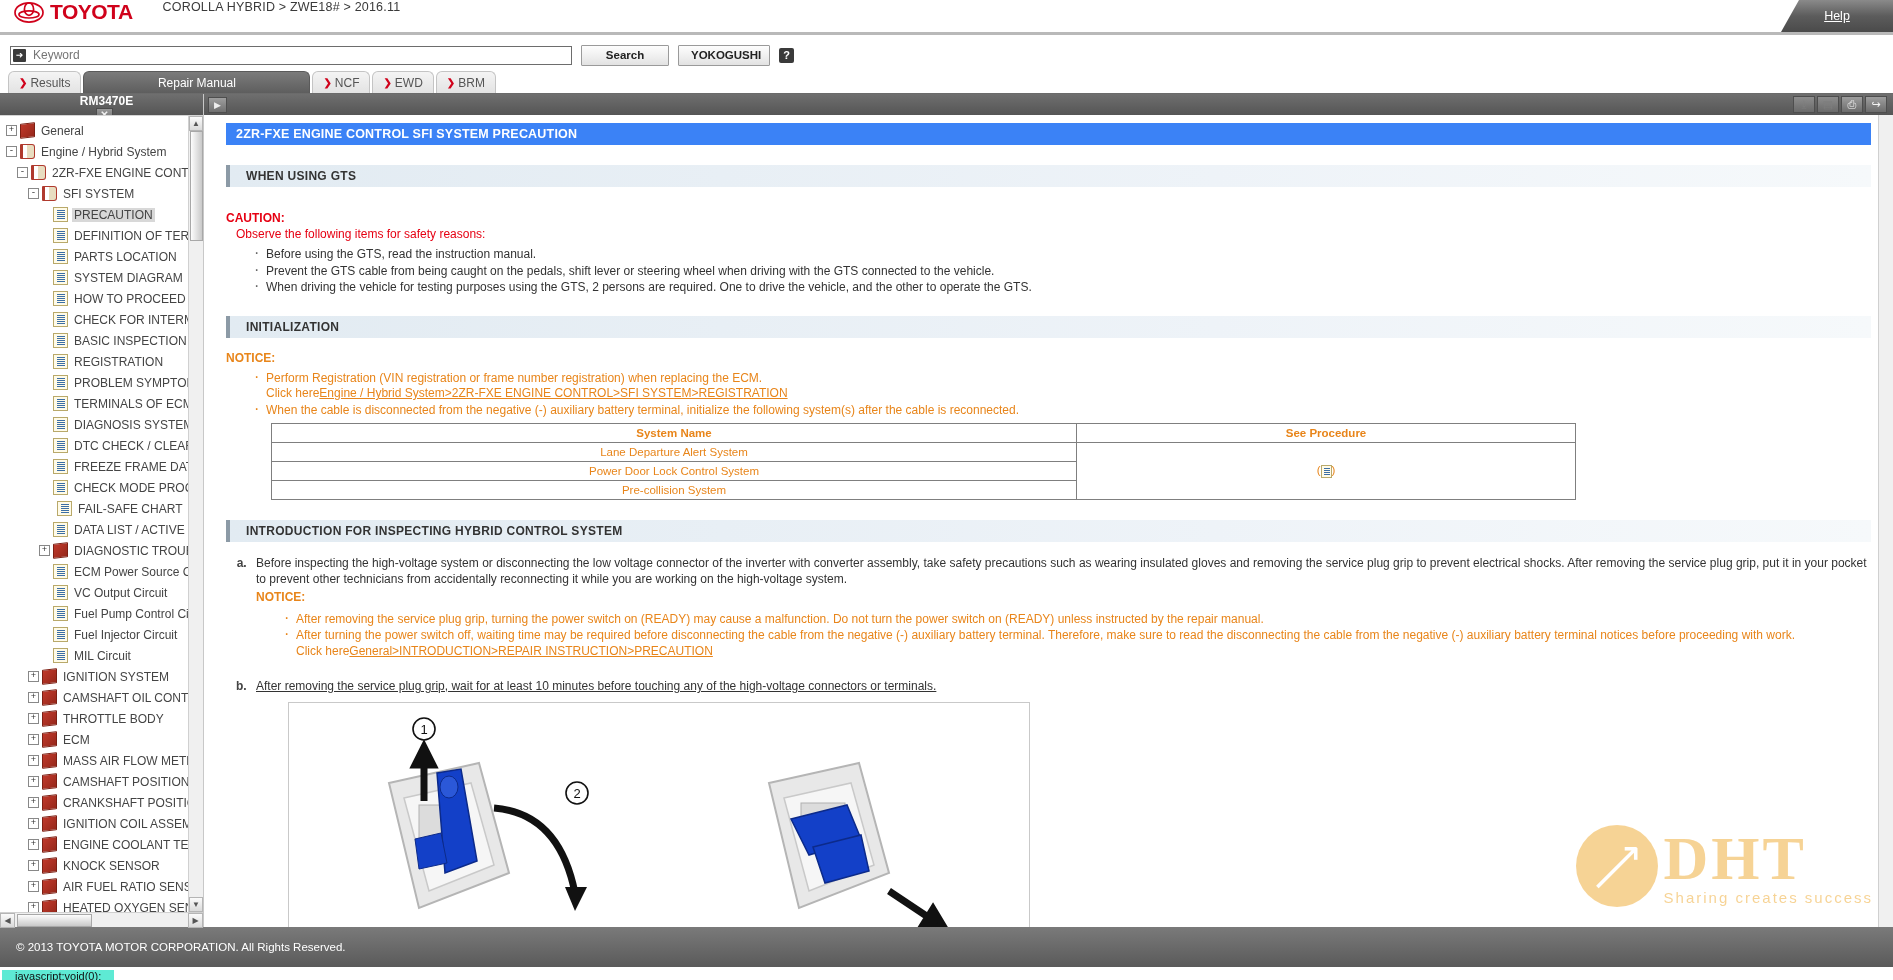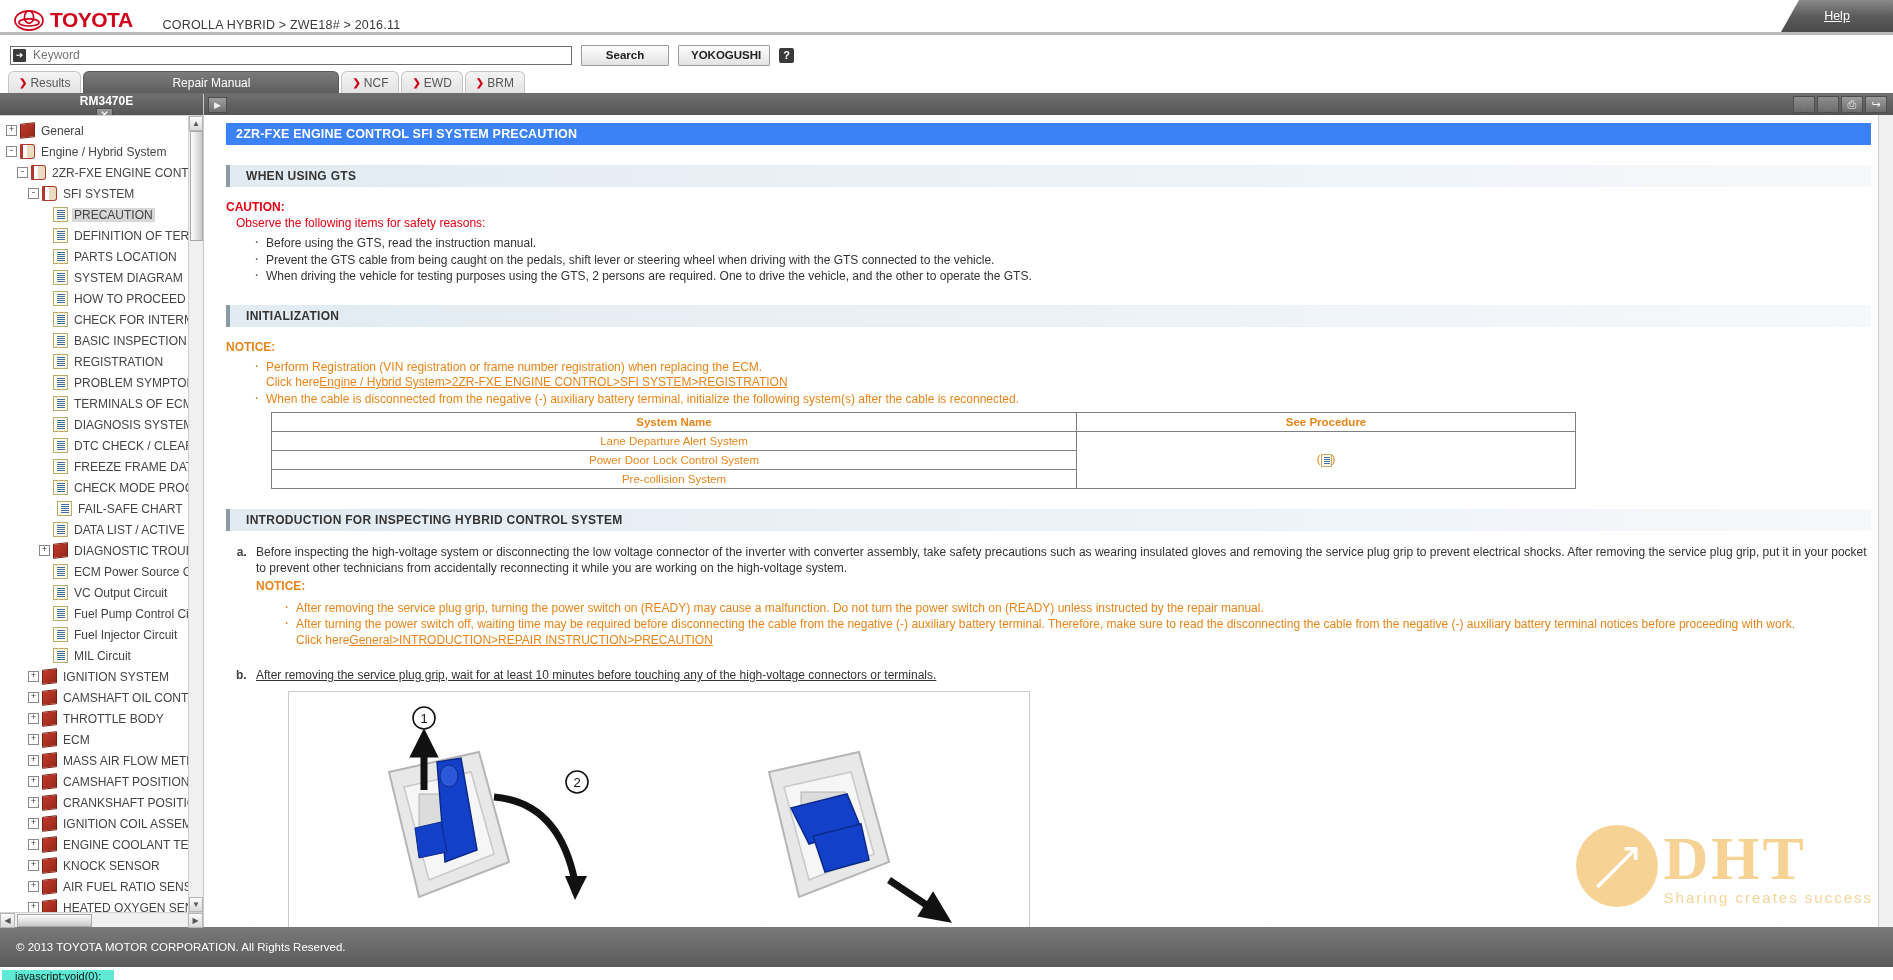--- a/index.html
+++ b/index.html
@@ -13,21 +13,21 @@
     font-size: 12px;
     color: #333;
   }
   
   .top-header {
     position: relative;
     height: 35px;
     background: #ffffff;
     border-bottom: 3px solid #b9b9b9;
     display: flex;
-    align-items: flex-end;
+    align-items: flex-start;
   }
   .toyota-logo {
     display: flex;
     align-items: center;
     margin-left: 14px;
     gap: 6px;
   }
   .toyota-mark {
     width: 30px; height: 21px;
     position: relative;
@@ -141,21 +141,21 @@
     white-space: nowrap;
   }
   .tab .arrow { color: #d0021b; font-size: 10px; margin-right: 3px; font-weight: bold;}
   .tab.active {
     background: linear-gradient(to bottom,#7b7b7b 0%, #5e5e5e 100%);
     color: #fff;
     border-color: #5a5a5a;
     justify-content: center;
     font-weight: normal;
   }
-  .tab.repair-manual { width: 256px; height: 22px; }
+  .tab.repair-manual { width: 227px; height: 22px; }
   
   .workspace {
     display: flex;
     height: 834px;
     border-top: 1px solid #6b6b6b;
   }
   
   .sidebar {
     width: 204px;
     display: flex;
@@ -351,21 +351,21 @@
     font-weight: bold;
     font-size: 12px;
     color: #333;
     padding: 4px 0 4px 16px;
     letter-spacing: 0.3px;
   }
   .lbl-caution {
     color: #e60012;
     font-weight: bold;
     font-size: 12px;
-    margin-top: 13px;
+    margin-top: 24px;
   }
   .lbl-caution + .sub { color: #e60012; }
   .sub { margin-left: 10px; font-size: 12px; margin-top: 2px; }
   .lbl-notice {
     color: #e8851a;
     font-weight: bold;
     font-size: 12px;
     margin-top: 13px;
   }
   ul.bullets { margin: 6px 0 0 0; padding-left: 28px; list-style: none; }

